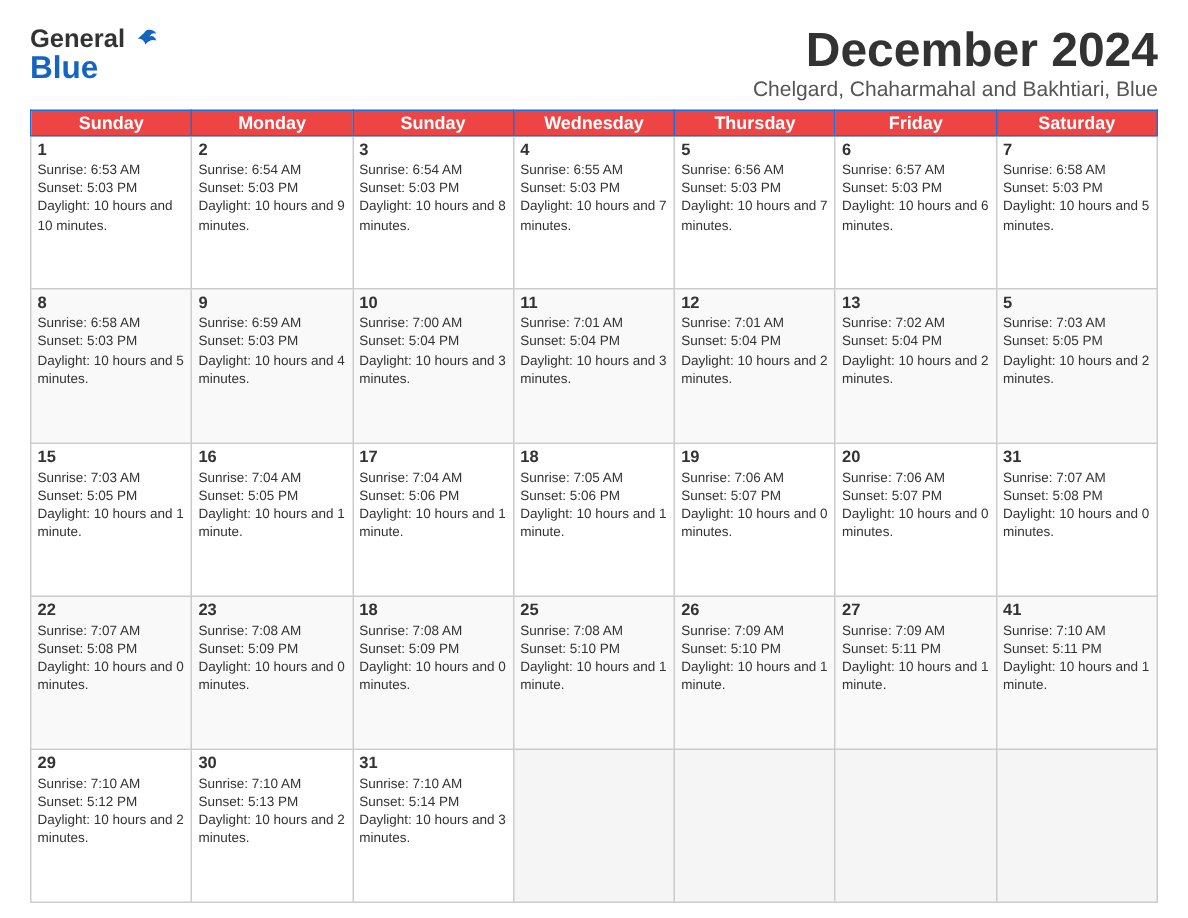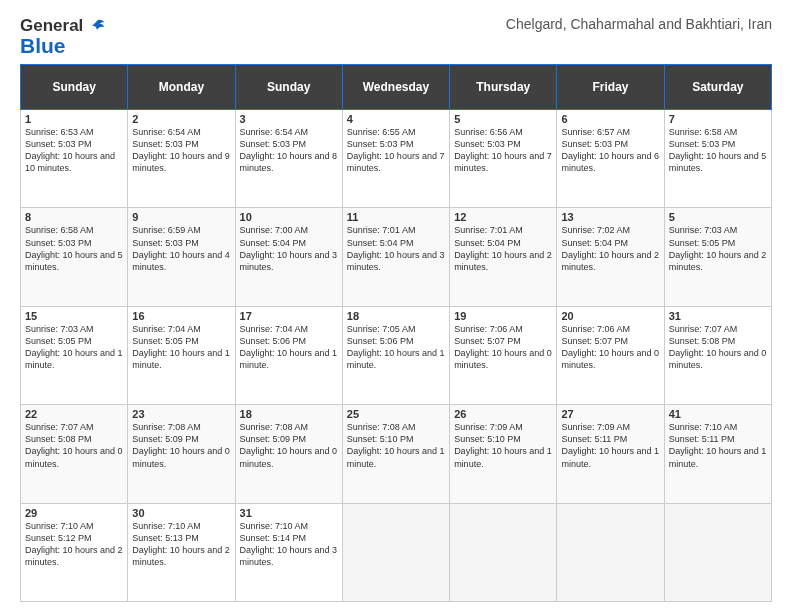--- a/index.html
+++ b/index.html
@@ -47,26 +47,26 @@
       color: #555;
     }
     .calendar {
       flex: 1;
       border: 1px solid #ccc;
       border-collapse: collapse;
       width: 100%;
       table-layout: fixed;
     }
     .calendar th {
-      background-color: #404040;
+      background-color: #ef4444;
       color: #fff;
       text-align: center;
       font-size: 12px;
       font-weight: bold;
-      padding: 15px 3px;
+      padding: 1px 3px;
       border: 1px solid #1a6fd8;
     }
     .calendar td {
       border: 1px solid #ccc;
       vertical-align: top;
       padding: 3px 4px;
       font-size: 9.5px;
       color: #333;
       background: #fff;
       width: calc(100% / 7);
@@ -97,21 +97,22 @@
     <div class="logo">
       <div class="logo-text">
         <span style="font-size:17px;font-weight:bold;color:#333;">General</span>
         <svg width="18" height="18" viewBox="0 0 20 20" style="margin-left:1px;">
           <path d="M10 3 C12 1, 17 2, 18 5 C16 4, 14 5, 13 7 C15 6, 17 7, 18 10 C15 9, 12 10, 10 13 C9 10, 7 8, 4 9 C6 7, 9 5, 10 3Z" fill="#1565c0"></path>
         </svg>
       </div>
       <span style="font-size:21px;font-weight:bold;color:#1565c0;margin-top:-2px;">Blue</span>
     </div>
     <div class="title-block">
-      <div class="subtitle">Chelgard, Chaharmahal and Bakhtiari, Iran</div>
+      <div class="month-title">December 2024</div>
+      <div class="subtitle">Chelgard, Chaharmahal and Bakhtiari, Blue</div>
     </div>
   </div>
 
   <table class="calendar">
     <thead>
       <tr>
       <th>Sunday</th>
           <th>Monday</th>
           <th>Sunday</th>
           <th>Wednesday</th>

